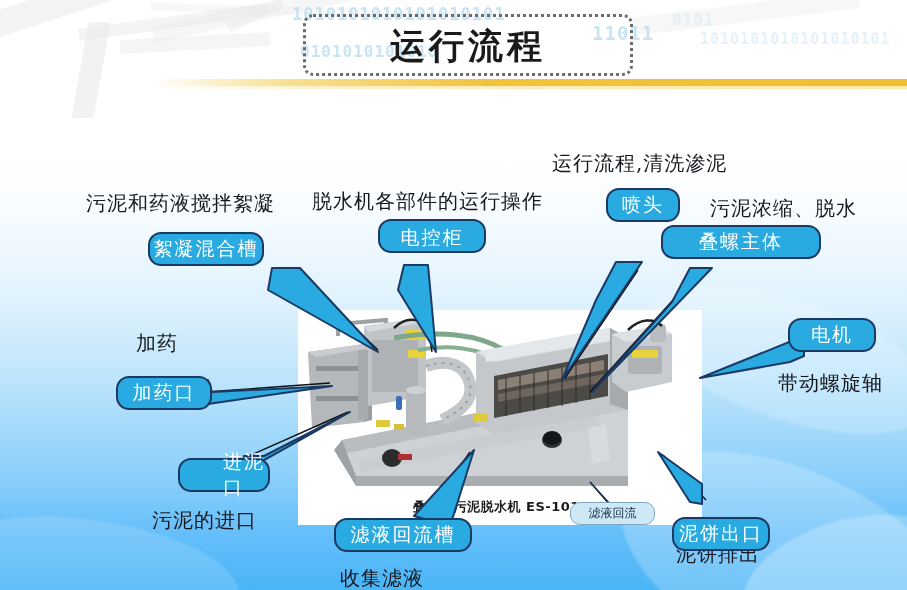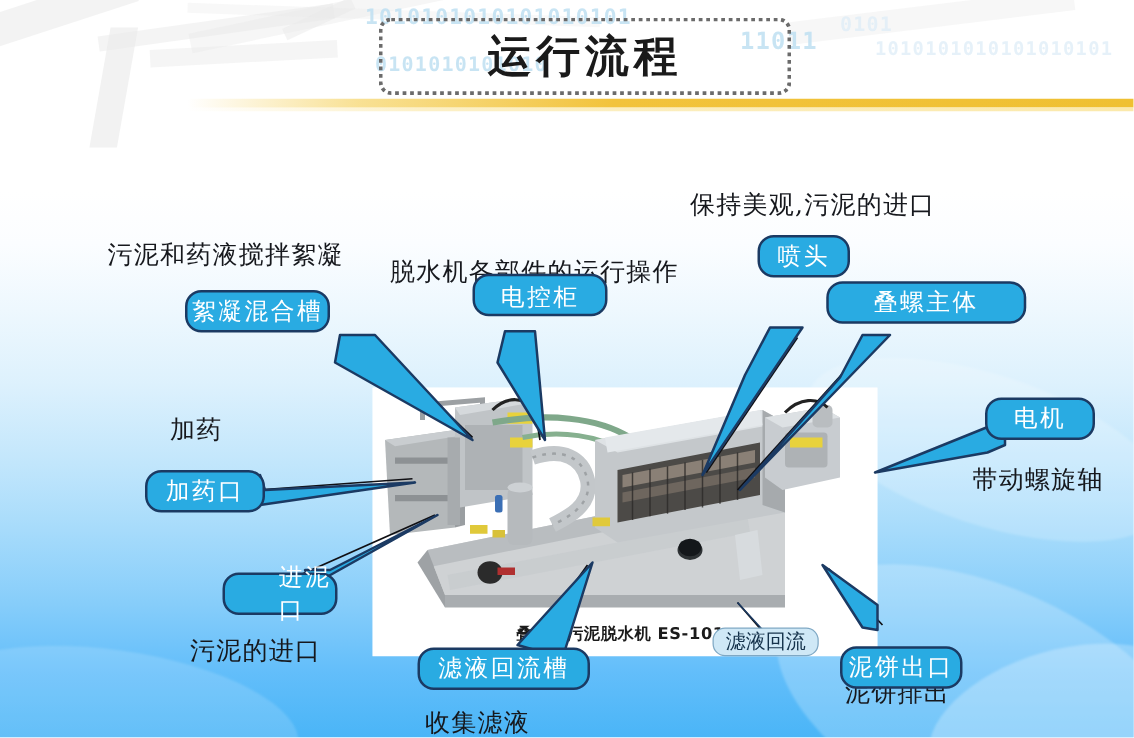--- a/index.html
+++ b/index.html
@@ -94,21 +94,21 @@
     font-family:"DejaVu Sans","Liberation Sans",sans-serif;
     font-size:13px;font-weight:bold;color:#1b1b1b;letter-spacing:.5px;
     white-space:nowrap;
   }
   #reflux-tag{
     position:absolute;left:570px;top:502px;z-index:7;
     width:83px;height:21px;border:1px solid #7fa8c4;border-radius:10px;
     background:#cfe8f6;
     display:flex;align-items:center;justify-content:center;
     font-family:Liberation Sans, sans-serif;
-    font-size:16px;color:#14314a;white-space:nowrap;
+    font-size:12px;color:#14314a;white-space:nowrap;
   }
 </style>
 </head>
 <body>
 
 <div id="stage">
 
   <div class="deco">
 
     <div class="brush" style="left:-10px;top:-6px;width:120px;height:26px;transform:rotate(-18deg);opacity:.55;"></div>
@@ -251,22 +251,23 @@
       <polygon points="244,456 264,456 350,412 250,468"></polygon>
       <polygon points="428,520 452,520 474,450 414,516"></polygon>
       <polygon points="702,504 702,484 658,452 690,502"></polygon>
     </g>
     <g fill="none" stroke="#1b3a63" stroke-width="1.2">
       <line x1="612" y1="506" x2="590" y2="482"></line>
     </g>
   </svg>
 
   <div class="desc" style="left:86px;top:190px;text-align:right;">污泥和药液搅拌絮凝</div>
-  <div class="desc" style="left:312px;top:188px;margin-top:16px;">脱水机各部件的运行操作</div>
-  <div class="desc" style="left:552px;top:150px;">保持美观,污泥的进口</div>
+  <div class="desc" style="left:312px;top:188px;">脱水机各部件的运行操作</div>
+  <div class="desc" style="left:552px;top:150px;">运行流程,清洗渗泥</div>
+  <div class="desc" style="left:710px;top:195px;">污泥浓缩、脱水</div>
   <div class="desc" style="left:136px;top:330px;">加药</div>
   <div class="desc" style="left:778px;top:370px;">带动螺旋轴</div>
   <div class="desc" style="left:152px;top:507px;">污泥的进口</div>
   <div class="desc" style="left:340px;top:565px;">收集滤液</div>
   <div class="desc" style="left:676px;top:541px;">泥饼排出</div>
 
   <div class="callout" style="left:148px;top:232px;width:116px;">
     <span>絮凝混合槽</span>
   </div>
 

